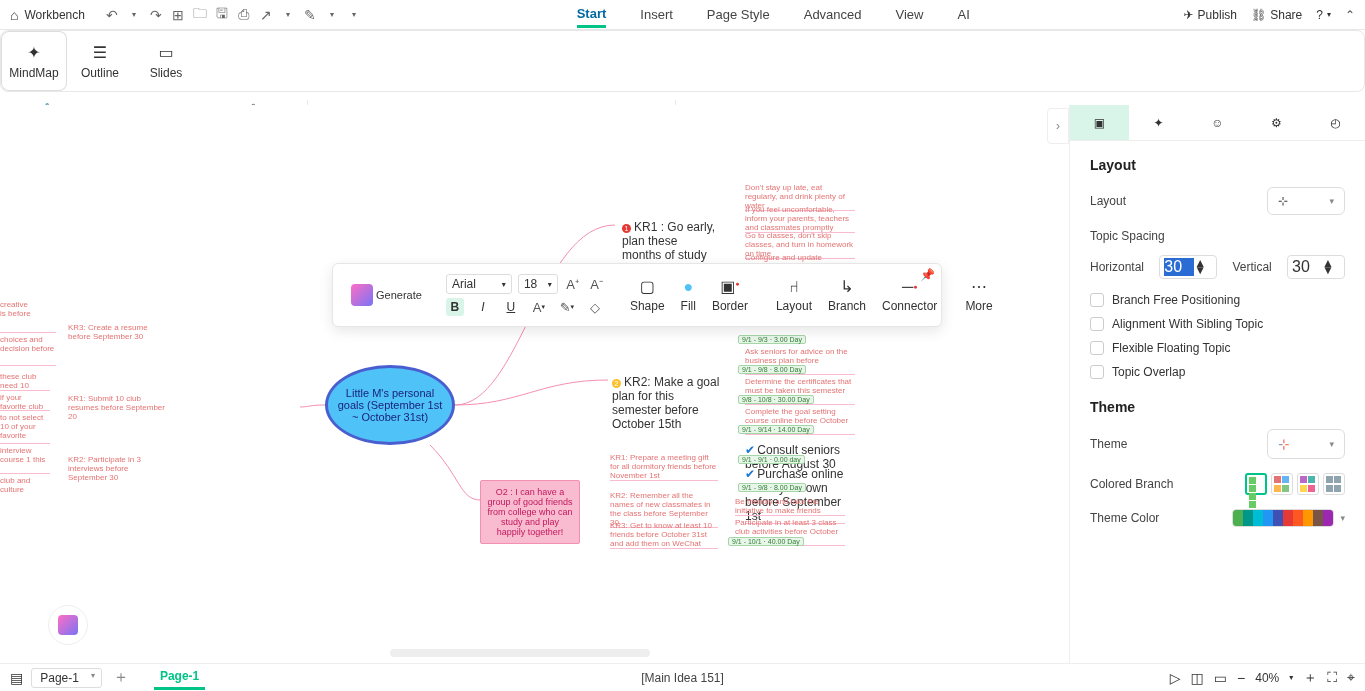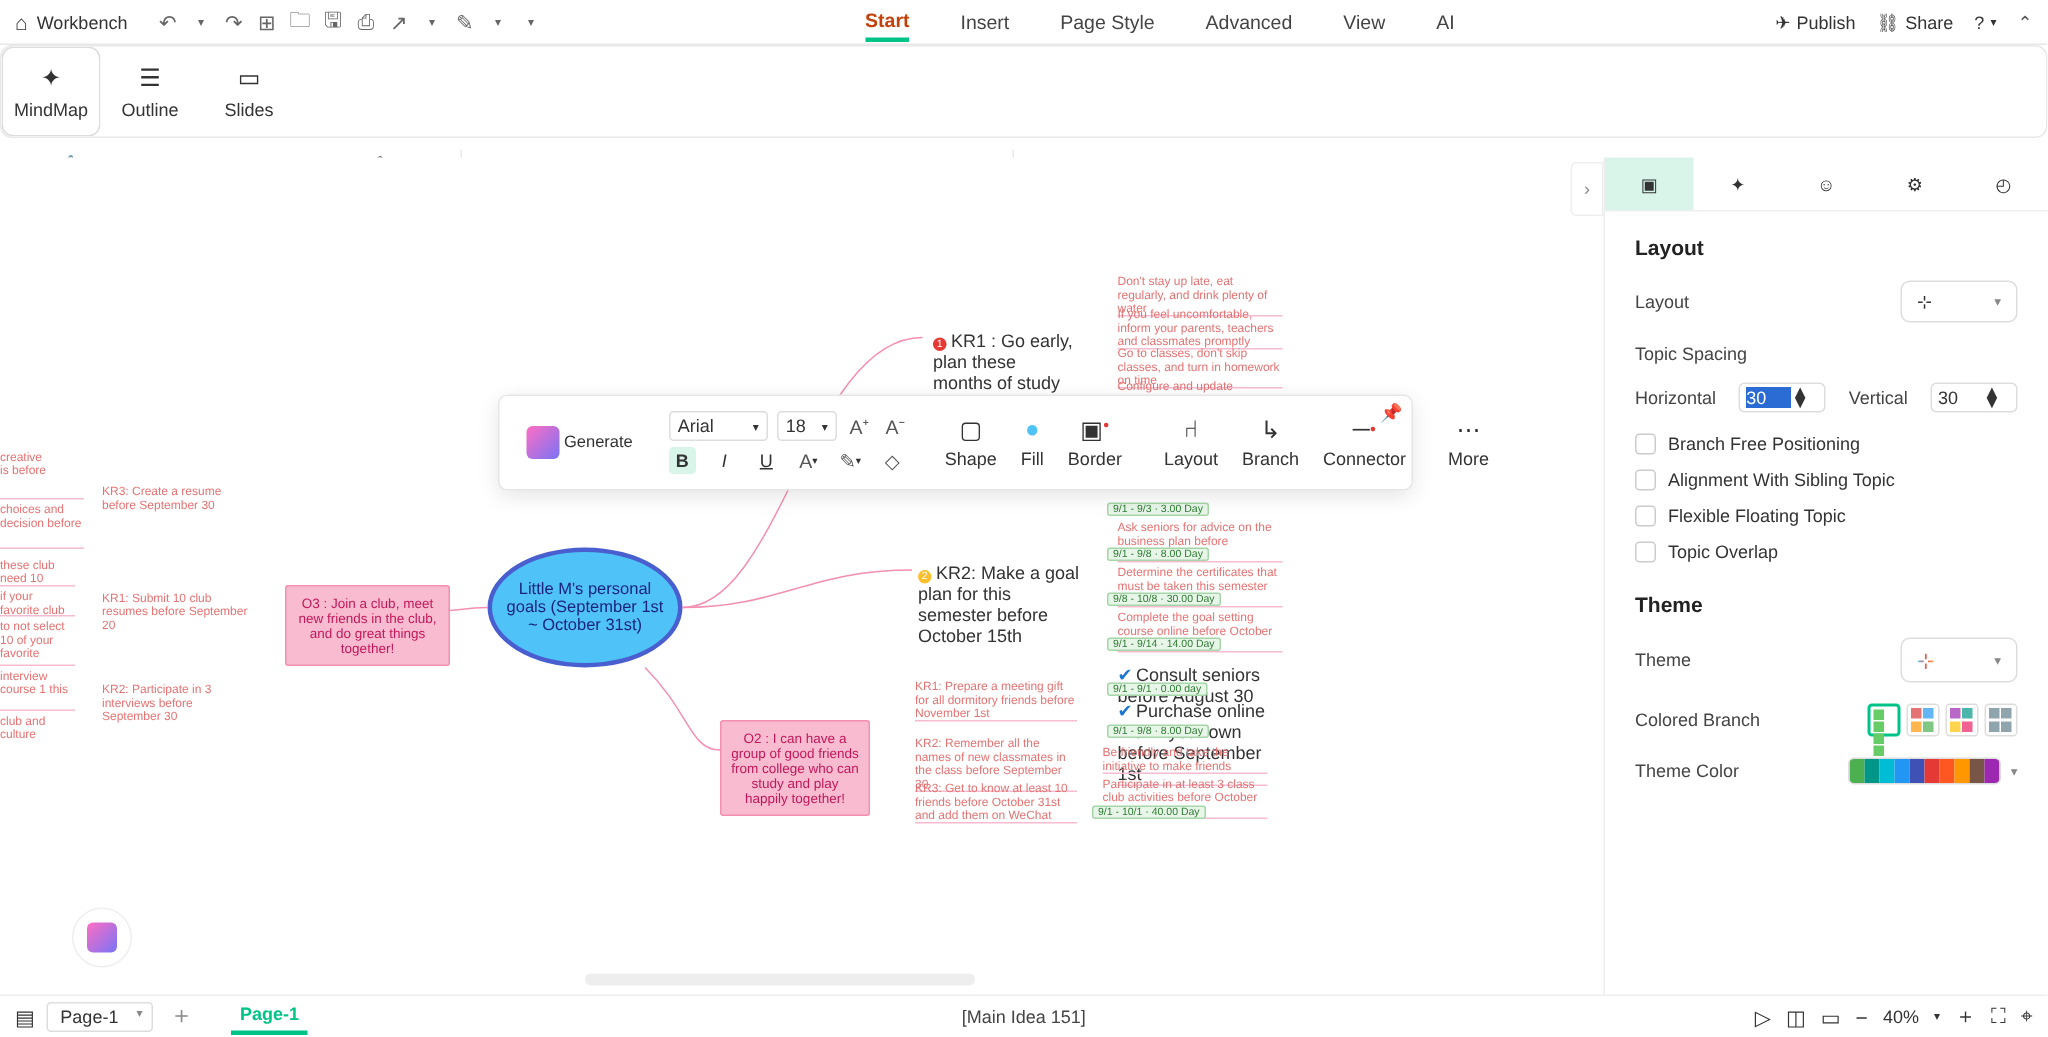--- a/index.html
+++ b/index.html
@@ -3,21 +3,21 @@
 <meta charset="utf-8">
 <style>
 *{margin:0;padding:0;box-sizing:border-box;font-family:-apple-system,BlinkMacSystemFont,"Segoe UI",Arial,sans-serif;font-size:12px;color:#333}
 body{background:#fff;width:1365px;height:691px;overflow:hidden;position:relative}
 .topbar{height:30px;display:flex;align-items:center;padding:0 10px;border-bottom:1px solid #e8e8e8;gap:8px}
 .topbar .home-btn{display:flex;align-items:center;gap:6px;cursor:pointer}
 .topbar .qat{display:flex;align-items:center;gap:4px;margin-left:10px}
 .topbar .qat .ico{width:18px;height:18px;display:flex;align-items:center;justify-content:center;color:#666;cursor:pointer;font-size:14px}
 .menutabs{display:flex;align-items:center;flex:1;justify-content:center;gap:34px}
 .menutabs .mtab{cursor:pointer;font-size:13px;color:#444;padding:4px 0}
-.menutabs .mtab.active{color:#c2410c;font-weight:600;border-bottom:3px solid #00C487}
+.menutabs .mtab.active{color:#0369a1;font-weight:600;border-bottom:3px solid #00C487}
 .topbar .right{display:flex;align-items:center;gap:14px;margin-left:auto}
 .topbar .right .grp{display:flex;align-items:center;gap:4px;cursor:pointer;color:#555}
 .viewgrp{display:flex;border:1px solid #e8e8e8;border-radius:8px;overflow:hidden}
 .viewgrp .vitem{width:66px;height:60px;display:flex;flex-direction:column;align-items:center;justify-content:center;gap:4px;cursor:pointer;font-size:12px}
 .viewgrp .vitem.active{background:#fff;box-shadow:inset 0 0 0 1px #ddd;border-radius:8px}
 .ribbongrp{display:flex;align-items:center}
 .rbtn{display:flex;flex-direction:column;align-items:center;justify-content:center;gap:4px;padding:6px 16px;cursor:pointer;color:#444;position:relative;height:60px}
 .rbtn .ricon{font-size:18px;color:#555;height:20px;display:flex;align-items:center}
 .rbtn.disabled{color:#bbb}
 .rbtn.disabled .ricon{color:#ccc}
@@ -43,21 +43,21 @@
 .sp-tabs{height:36px;display:flex;align-items:center;border-bottom:1px solid #eee}
 .sp-tabs .sptab{flex:1;display:flex;align-items:center;justify-content:center;cursor:pointer;height:100%;color:#888}
 .sp-tabs .sptab.active{color:#00C487;background:#d9f5ea}
 .sp-collapse{width:22px;height:36px;display:flex;align-items:center;justify-content:center;border:1px solid #eee;border-radius:4px 0 0 4px;position:absolute;right:296px;top:108px;background:#fff;cursor:pointer;color:#888}
 .sp-body{padding:16px 20px;overflow:auto;flex:1}
 .sp-body h3{font-size:14px;font-weight:700;margin-bottom:14px;color:#222}
 .sp-row{display:flex;align-items:center;justify-content:space-between;margin-bottom:14px}
 .sp-row .lbl{font-size:12px;color:#444}
 .sp-input{border:1px solid #ddd;border-radius:6px;padding:6px 10px;display:flex;align-items:center;gap:8px;cursor:pointer}
 .spinbox{display:flex;align-items:center;border:1px solid #ddd;border-radius:4px;padding:2px 4px;width:58px}
-.spinbox input{border:none;width:30px;font-size:12px;outline:none}
+.spinbox input{border:none;width:30px;font-size:16px;outline:none}
 .spinbox .arrows{display:flex;flex-direction:column;font-size:7px;line-height:7px;color:#888;cursor:pointer}
 .spinbox.sel input{background:#2a6bd4;color:#fff}
 .chk{display:flex;align-items:center;gap:8px;margin-bottom:10px;font-size:12px;color:#444}
 .chk .box{width:14px;height:14px;border:1px solid #ccc;border-radius:3px;cursor:pointer}
 .colorstrip{height:18px;display:flex;border:1px solid #ddd;border-radius:4px;overflow:hidden;flex:0 0 auto}
 .colorstrip div{width:10px;height:100%}
 .cb-swatch{width:22px;height:22px;border:1px solid #ddd;border-radius:3px;margin-left:4px;cursor:pointer;display:flex;flex-wrap:wrap;padding:2px;gap:1px}
 .cb-swatch span{width:7px;height:7px;background:#6c6}
 .cb-swatch.active{border:2px solid #00C487}
 .bottombar{position:absolute;bottom:0;left:0;right:0;height:28px;border-top:1px solid #eee;display:flex;align-items:center;padding:0 10px;background:#fff}
@@ -188,21 +188,20 @@
       <span>Summary</span>
     </div>
   </div>
   <div class="rbtn" style="margin-left:auto">
     <span class="ricon">🔍</span>
     <span>Find &amp; Replace</span>
   </div>
 
 <div class="canvas">
   <div class="central">Little M's personal goals (September 1st ~ October 31st)</div>
-  <div class="pinknode" style="left:190px;top:285px;width:110px">O3 : Join a club, meet new friends in the club, and do great things together!</div>
   <div class="pinknode" style="left:480px;top:375px;width:100px">O2 : I can have a group of good friends from college who can study and play happily together!</div>
 
   <div class="redtext" style="left:0;top:195px;width:40px">creative<br>is before</div>
   <div class="redtext" style="left:0;top:227px;width:56px;border-top:1px solid #F8BBD0;padding-top:2px">choices and decision before</div>
   <div class="redtext" style="left:0;top:260px;width:56px;border-top:1px solid #F8BBD0;padding-top:6px">these club need 10</div>
   <div class="redtext" style="left:0;top:285px;width:50px;border-top:1px solid #F8BBD0;padding-top:2px">if your favorite club</div>
   <div class="redtext" style="left:0;top:305px;width:50px;border-top:1px solid #F8BBD0;padding-top:2px">to not select 10 of your favorite</div>
   <div class="redtext" style="left:0;top:338px;width:50px;border-top:1px solid #F8BBD0;padding-top:2px">interview course 1 this</div>
   <div class="redtext" style="left:0;top:368px;width:50px;border-top:1px solid #F8BBD0;padding-top:2px">club and culture</div>
 

